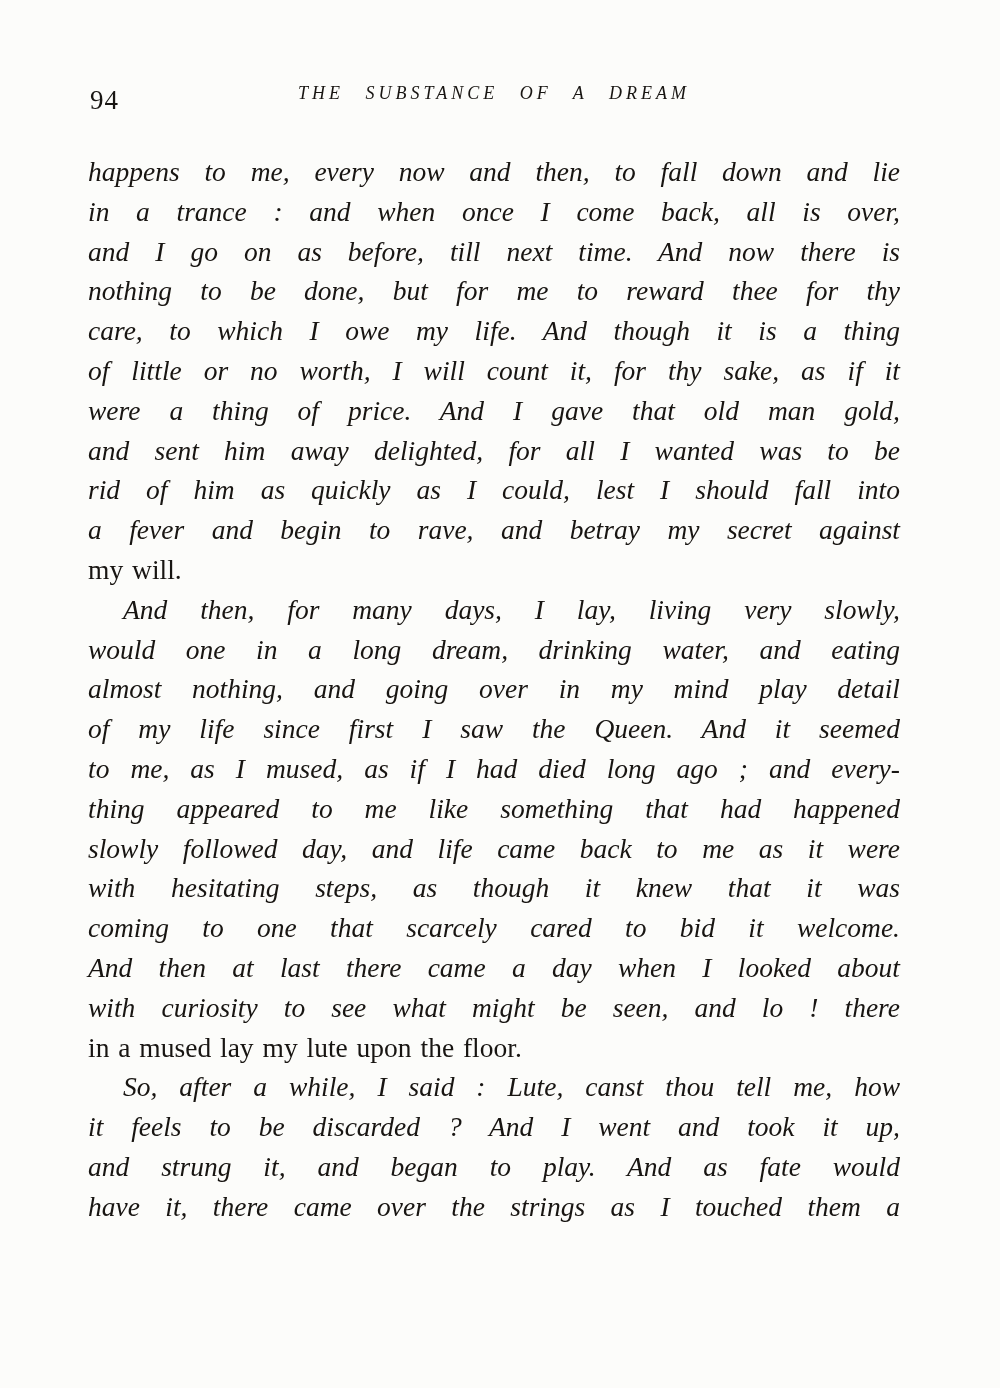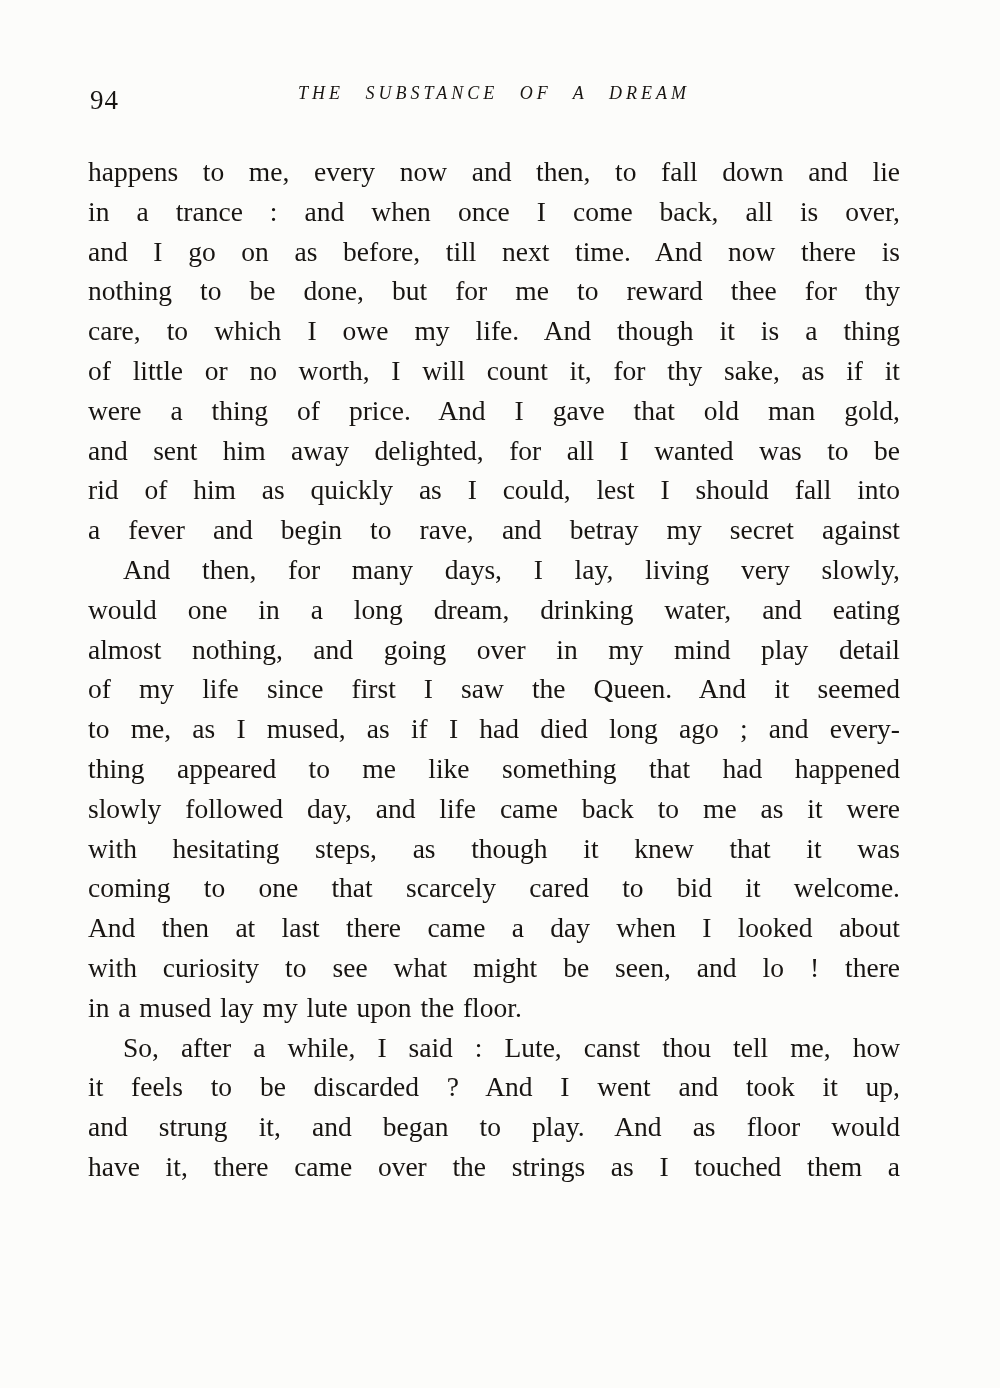--- a/index.html
+++ b/index.html
@@ -54,20 +54,21 @@
     line-height: 39.8px;
     word-spacing: 2px;
   }
   .line {
     height: 39.8px;
     overflow: visible;
   }
   .line.justify {
     text-align: justify;
     text-align-last: justify;
+    font-style: italic;
     -moz-text-align-last: justify;
   }
   .line.indent {
     text-indent: 35px;
   }
 </style>
 </head>
 <body>
 
 <div class="page">
@@ -80,30 +81,31 @@
       <div class="line justify">happens to me, every now and then, to fall down and lie</div>
       <div class="line justify">in a trance : and when once I come back, all is over,</div>
       <div class="line justify">and I go on as before, till next time.  And now there is</div>
       <div class="line justify">nothing to be done, but for me to reward thee for thy</div>
       <div class="line justify">care, to which I owe my life.  And though it is a thing</div>
       <div class="line justify">of little or no worth, I will count it, for thy sake, as if it</div>
       <div class="line justify">were a thing of price.  And I gave that old man gold,</div>
       <div class="line justify">and sent him away delighted, for all I wanted was to be</div>
       <div class="line justify">rid of him as quickly as I could, lest I should fall into</div>
       <div class="line justify">a fever and begin to rave, and betray my secret against</div>
+      <div class="line">my will.</div>
       <div class="line justify indent">And then, for many days, I lay, living very slowly,</div>
       <div class="line justify">would one in a long dream, drinking water, and eating</div>
       <div class="line justify">almost nothing, and going over in my mind play detail</div>
       <div class="line justify">of my life since first I saw the Queen.  And it seemed</div>
       <div class="line justify">to me, as I mused, as if I had died long ago ; and every-</div>
       <div class="line justify">thing appeared to me like something that had happened</div>
       <div class="line justify">slowly followed day, and life came back to me as it were</div>
       <div class="line justify">with hesitating steps, as though it knew that it was</div>
       <div class="line justify">coming to one that scarcely cared to bid it welcome.</div>
       <div class="line justify">And then at last there came a day when I looked about</div>
       <div class="line justify">with curiosity to see what might be seen, and lo ! there</div>
       <div class="line">in a mused lay my lute upon the floor.</div>
       <div class="line justify indent">So, after a while, I said : Lute, canst thou tell me, how</div>
       <div class="line justify">it feels to be discarded ?  And I went and took it up,</div>
-      <div class="line justify">and strung it, and began to play.  And as floor would</div>
+      <div class="line justify">and strung it, and began to play.  And as fate would</div>
       <div class="line justify">have it, there came over the strings as I touched them a</div>
     </main>
 </div>
 
 </body></html>

